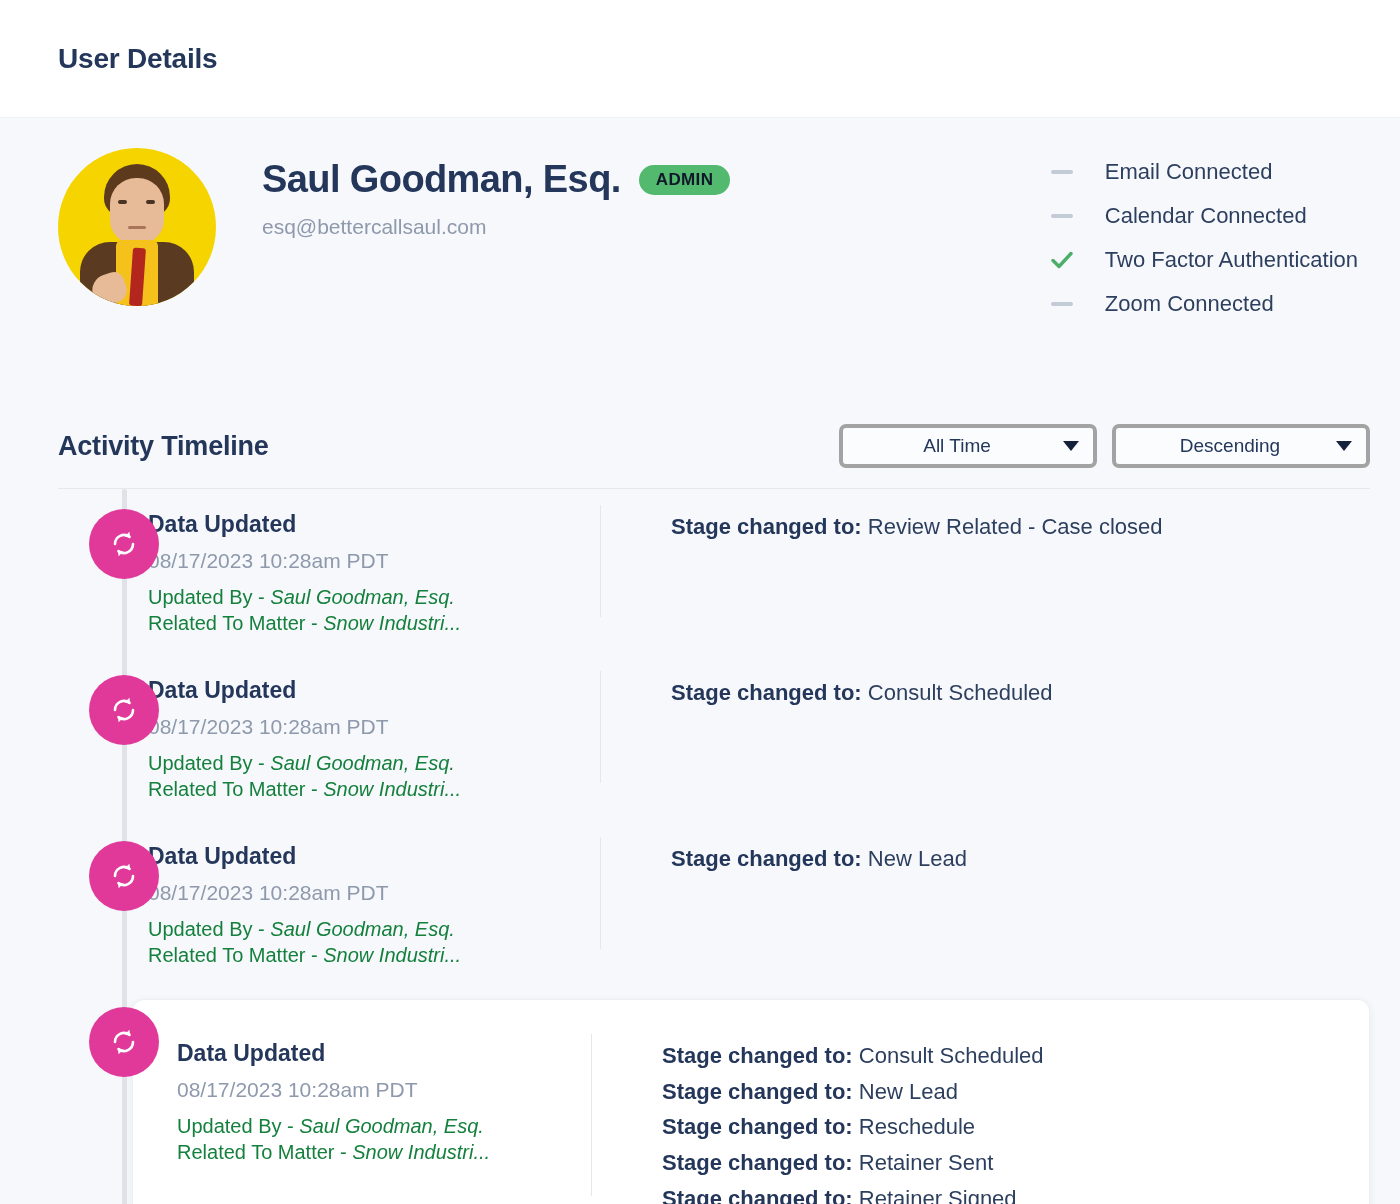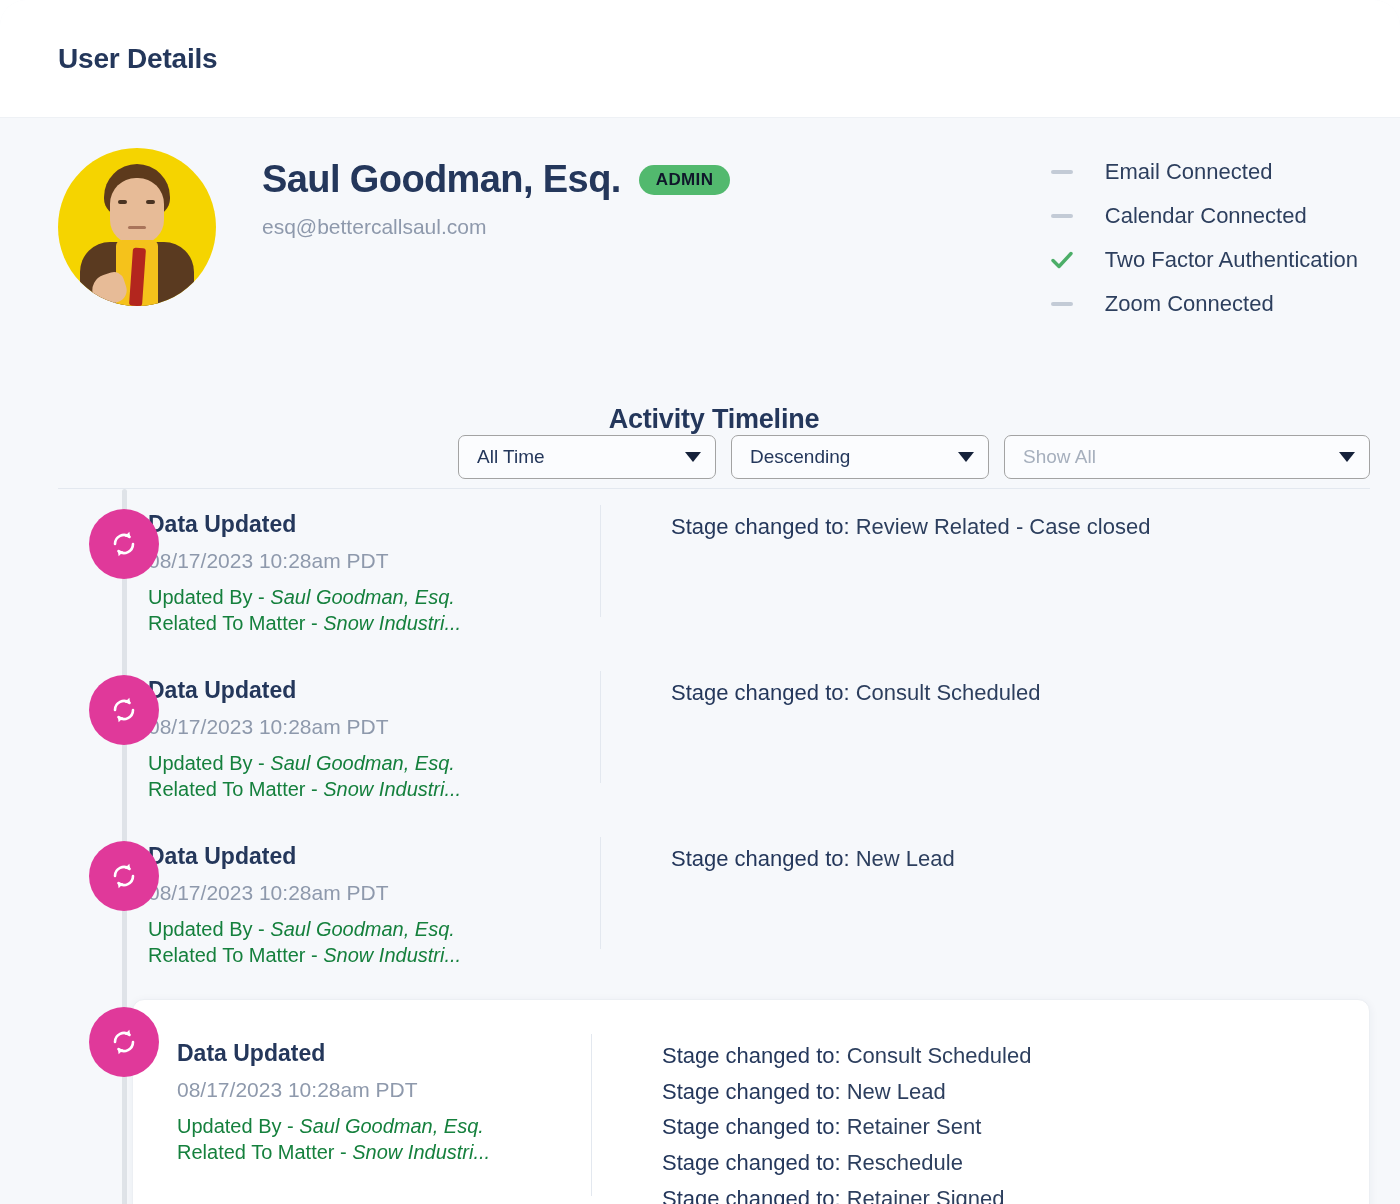--- a/index.html
+++ b/index.html
@@ -161,44 +161,44 @@
     font-size: 22px;
     color: #2d3f5e;
   }
 
   
   .activity-header {
     display: flex;
     align-items: center;
     padding: 8px 30px 0 58px;
     height: 92px;
-    flex-direction: column;
   }
   .activity-title {
     font-size: 27px;
     font-weight: bold;
     color: #24375b;
     letter-spacing: -0.2px;
   }
   .filters {
     margin-left: auto;
     display: flex;
     gap: 15px;
     align-items: center;
   }
   .select-box {
     height: 44px;
-    border: 1px solid #a3a3a3;
+    border: 4px solid #a3a3a3;
     border-radius: 7px;
     background: #fbfcfe;
     display: flex;
     align-items: center;
     padding: 0 14px 0 18px;
     font-size: 19px;
     color: #24375b;
+    text-align: center;
   }
   .select-box.w1 { width: 258px; }
   .select-box.w2 { width: 258px; }
   .select-box.w3 { width: 366px; }
   .select-box.placeholder .select-value { color: #a6afbd; }
   .select-value { flex: 1 1 auto; white-space: nowrap; overflow: hidden; }
   .caret {
     width: 0; height: 0;
     border-left: 8px solid transparent;
     border-right: 8px solid transparent;
@@ -290,21 +290,21 @@
   .tl-right {
     flex: 1 1 auto;
     padding-top: 8px;
     padding-left: 30px;
   }
   .stage-line {
     font-size: 22px;
     color: #2d3f5e;
     line-height: 1.62;
   }
-  .stage-line b { font-weight: normal; color: #24375b; }
+  .stage-line b { font-weight: bold; color: #24375b; }
 
   
   .tl-entry.card .tl-body {
     background: #ffffff;
     border: 1px solid #eceff3;
     border-radius: 12px;
     box-shadow: 0 2px 10px rgba(36,55,91,0.06);
     padding: 30px 0 34px 0;
     margin-left: 44px;
     margin-right: 30px;
@@ -386,24 +386,20 @@
       <div class="select-box w1">
         <span class="select-value">All Time</span>
         <span class="caret"></span>
       </div>
 
       <div class="select-box w2">
         <span class="select-value">Descending</span>
         <span class="caret"></span>
       </div>
 
-      <div class="select-box w3 placeholder">
-        <span class="select-value">Show All</span>
-        <span class="caret"></span>
-      </div>
 
     </div>
   </div>
 
   <div class="timeline-rule"></div>
 
   <div class="timeline">
     <div class="timeline-axis"></div>
 
     <div class="tl-entry">
@@ -521,25 +517,25 @@
           <div class="stage-line">
             <b>Stage changed to:</b>
             <span>Consult Scheduled</span>
           </div>
           <div class="stage-line">
             <b>Stage changed to:</b>
             <span>New Lead</span>
           </div>
           <div class="stage-line">
             <b>Stage changed to:</b>
+            <span>Reschedule</span>
+          </div>
+          <div class="stage-line">
+            <b>Stage changed to:</b>
             <span>Retainer Sent</span>
-          </div>
-          <div class="stage-line">
-            <b>Stage changed to:</b>
-            <span>Reschedule</span>
           </div>
           <div class="stage-line">
             <b>Stage changed to:</b>
             <span>Retainer Signed</span>
           </div>
         </div>
       </div>
     </div>
 
   </div>

